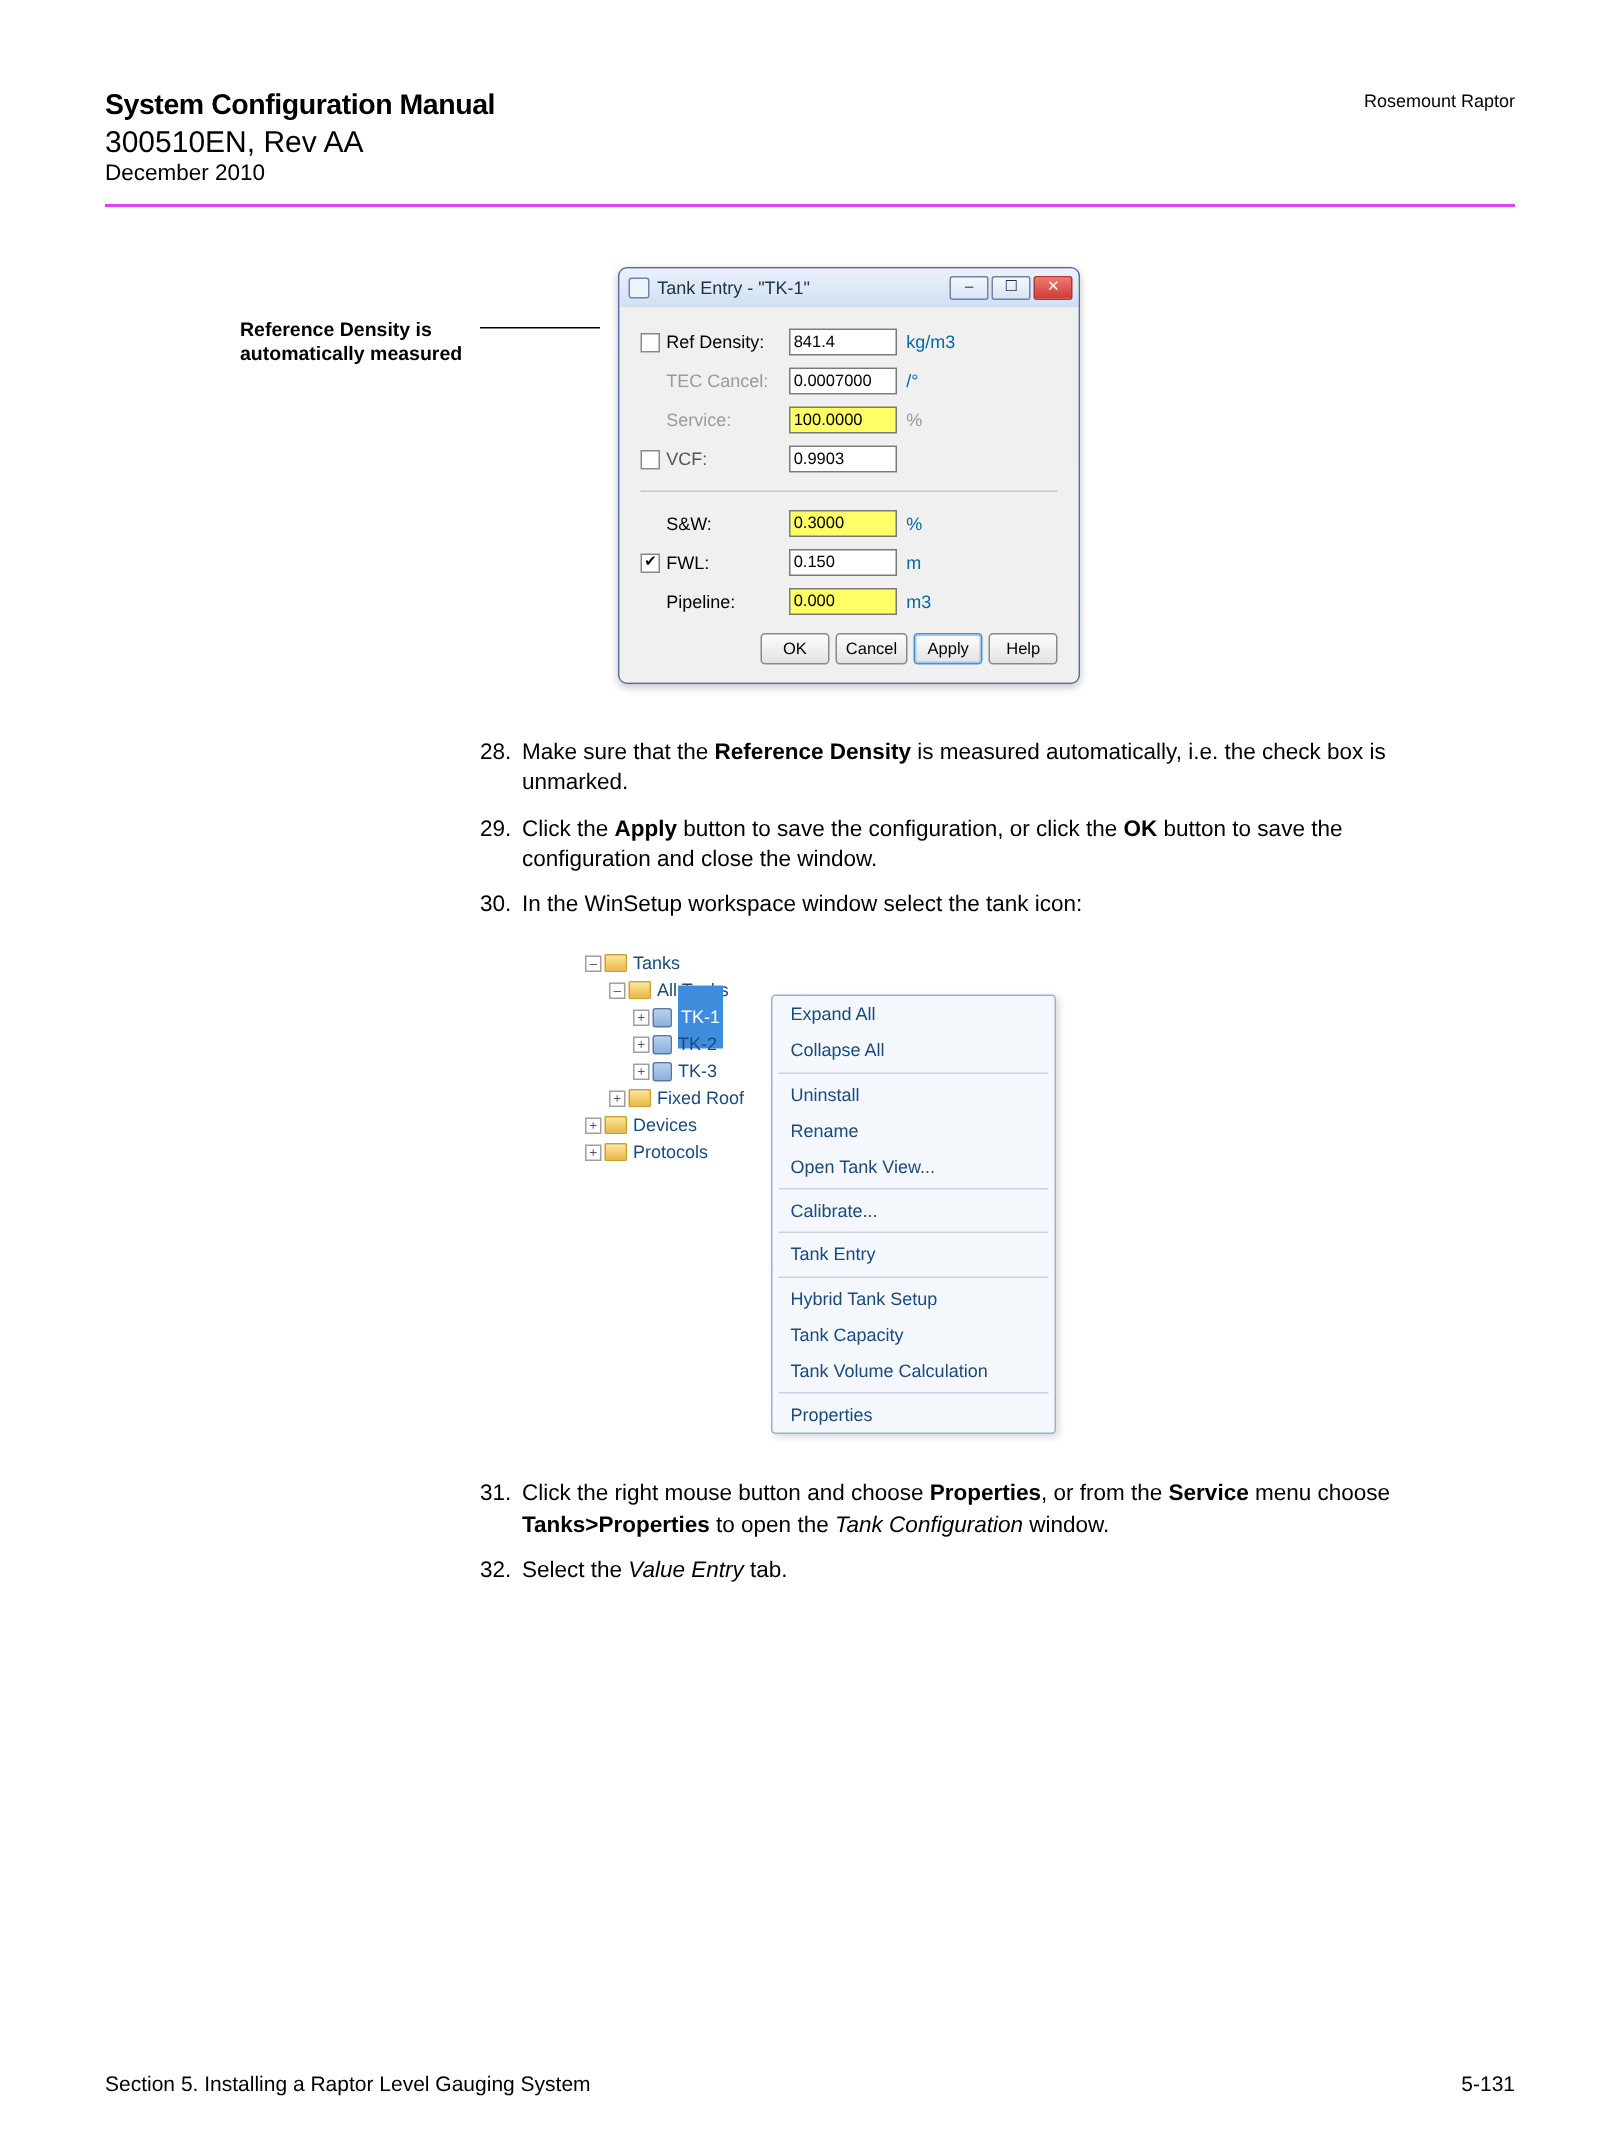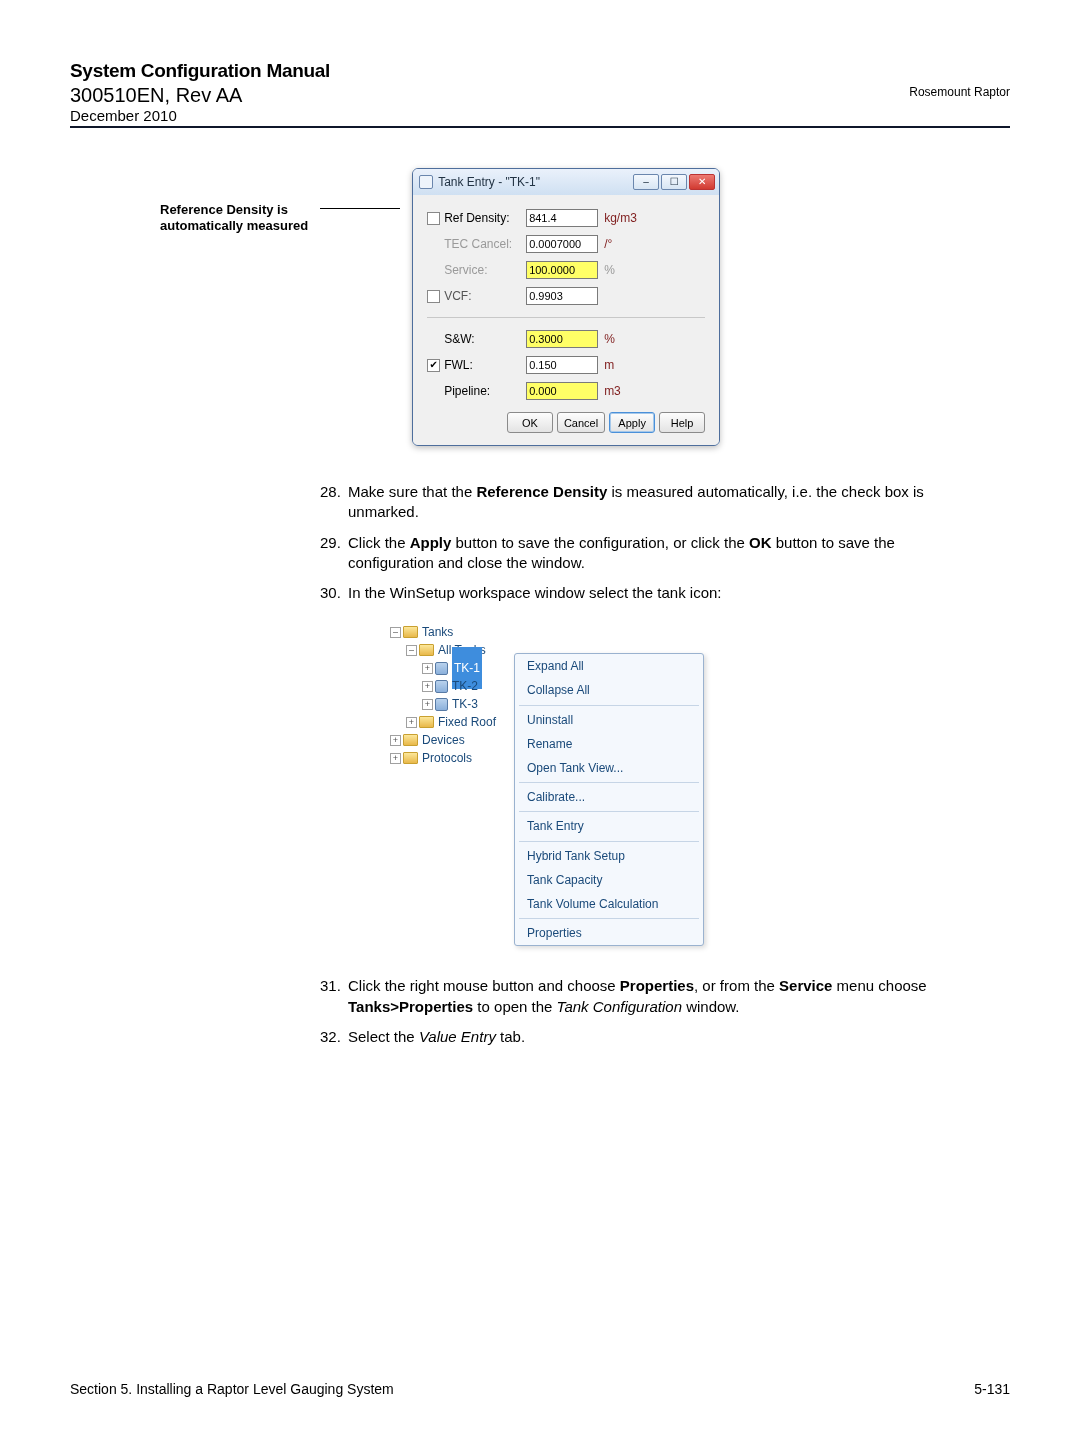--- a/index.html
+++ b/index.html
@@ -5,21 +5,21 @@
   * { box-sizing: border-box; margin: 0; padding: 0; }
   body {
     font-family: Arial, Helvetica, sans-serif;
     background: #fff;
     color: #000;
     width: 1080px;
     margin: 0 auto;
     font-size: 14px;
   }
   .page { padding: 60px 70px 40px 70px; min-height: 1437px; position: relative; }
-  .header { display: flex; justify-content: space-between; align-items: center; border-bottom: 2px solid #0f172a; padding-bottom: 2px; margin-bottom: 40px; }
+  .header { display: flex; justify-content: space-between; align-items: flex-start; border-bottom: 2px solid #d946ef; padding-bottom: 12px; margin-bottom: 40px; }
   .header-left .manual-title { font-weight: bold; font-size: 19px; letter-spacing: -0.3px; }
   .header-left .doc-id { font-size: 20px; margin-top: 2px; }
   .header-left .doc-date { font-size: 15px; }
   .header-right { font-size: 12px; }
   
   .dialog-row { display: flex; align-items: flex-start; gap: 12px; margin-left: 90px; margin-bottom: 36px; }
   .callout-label { font-size: 13px; font-weight: bold; line-height: 1.25; margin-top: 34px; text-align: left; }
   .callout-line { border-top: 1px solid #000; width: 80px; margin-top: 40px; }
   .win7 {
     width: 308px;
@@ -41,21 +41,21 @@
   .tb-close { background: linear-gradient(#ed7a73,#d13a31); color: #fff; border-color: #b33; }
   .win7-body { background: #f0f0f0; padding: 10px 14px 12px 14px; }
   .field-row { display: flex; align-items: center; height: 26px; font-size: 12px; }
   .field-row .chk { width: 13px; height: 13px; border: 1px solid #888; background: #fff; margin-right: 4px; display: inline-flex; align-items: center; justify-content: center; }
   .chk.checked::after { content: "✔"; font-size: 10px; line-height: 1; }
   .field-row .lbl { width: 82px; color: #000; }
   .field-row .lbl.underlined { text-decoration-style: dotted; }
   .field-row .lbl.disabled { color: #9a9a9a; }
   .field-row .inp { width: 72px; height: 18px; font-size: 11px; padding: 0 2px; border: 1px solid #7a7a7a; background: #fff; font-family: inherit; }
   .field-row .inp.yellow { background: #ffff66; }
-  .field-row .unit { margin-left: 6px; color: #7f1d1d; }
+  .field-row .unit { margin-left: 6px; color: #0369a1; }
   .hr { height: 1px; background: #c8c8c8; margin: 8px 0; }
   .btn-row { display: flex; justify-content: flex-end; gap: 4px; padding-top: 8px; }
   .winbtn { height: 21px; min-width: 46px; padding: 0 6px; font-size: 11px; background: linear-gradient(#fdfdfd,#e3e3e3); border: 1px solid #8a8a8a; border-radius: 3px; }
   .winbtn.default { border: 1px solid #4a90d9; box-shadow: 0 0 0 1px #a5c8ea inset; }
   
   .content { margin-left: 250px; width: 630px; font-size: 15px; line-height: 1.35; }
   .li { display: flex; margin-bottom: 10px; }
   .li .num { width: 28px; flex-shrink: 0; }
   .li .txt { flex: 1; }
   

